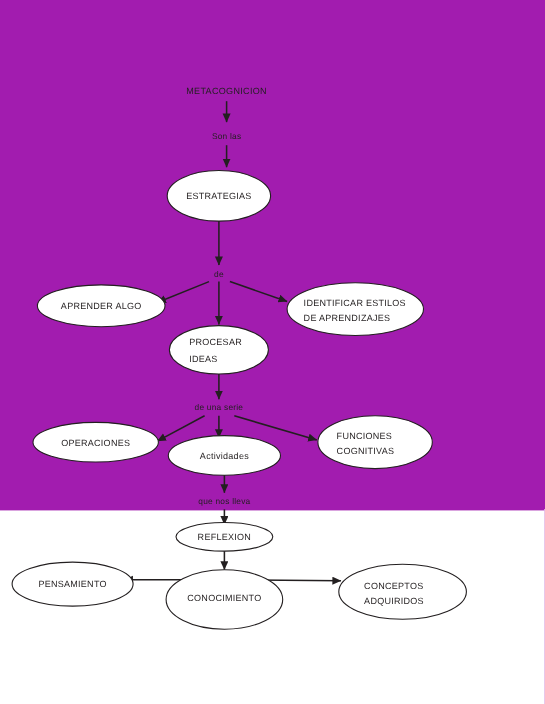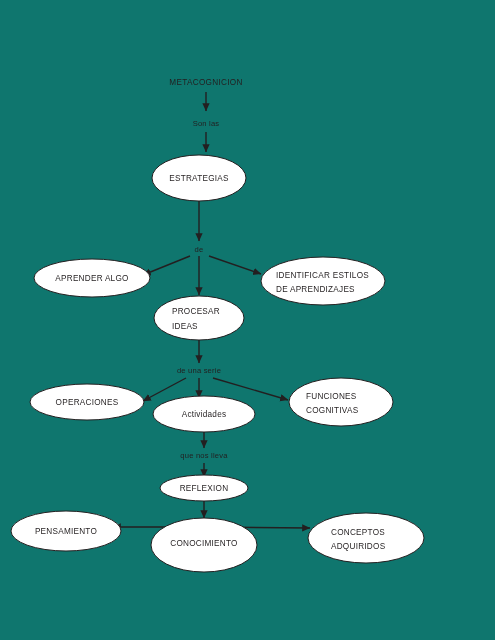--- a/index.html
+++ b/index.html
@@ -10,22 +10,22 @@
   }
   body {
     width: 495px;
     height: 640px;
     font-family: "Liberation Sans", sans-serif;
     overflow: hidden;
   }
   #diagram-root {
     position: relative;
     width: 495px;
-    height: 640px;
-    background: #0f766e;
+    height: 464px;
+    background: #a21caf;
   }
   svg#map-svg {
     display: block;
     width: 495px;
     height: 640px;
   }
   .node-ellipse {
     fill: #ffffff;
     stroke: #231f20;
     stroke-width: 1;

